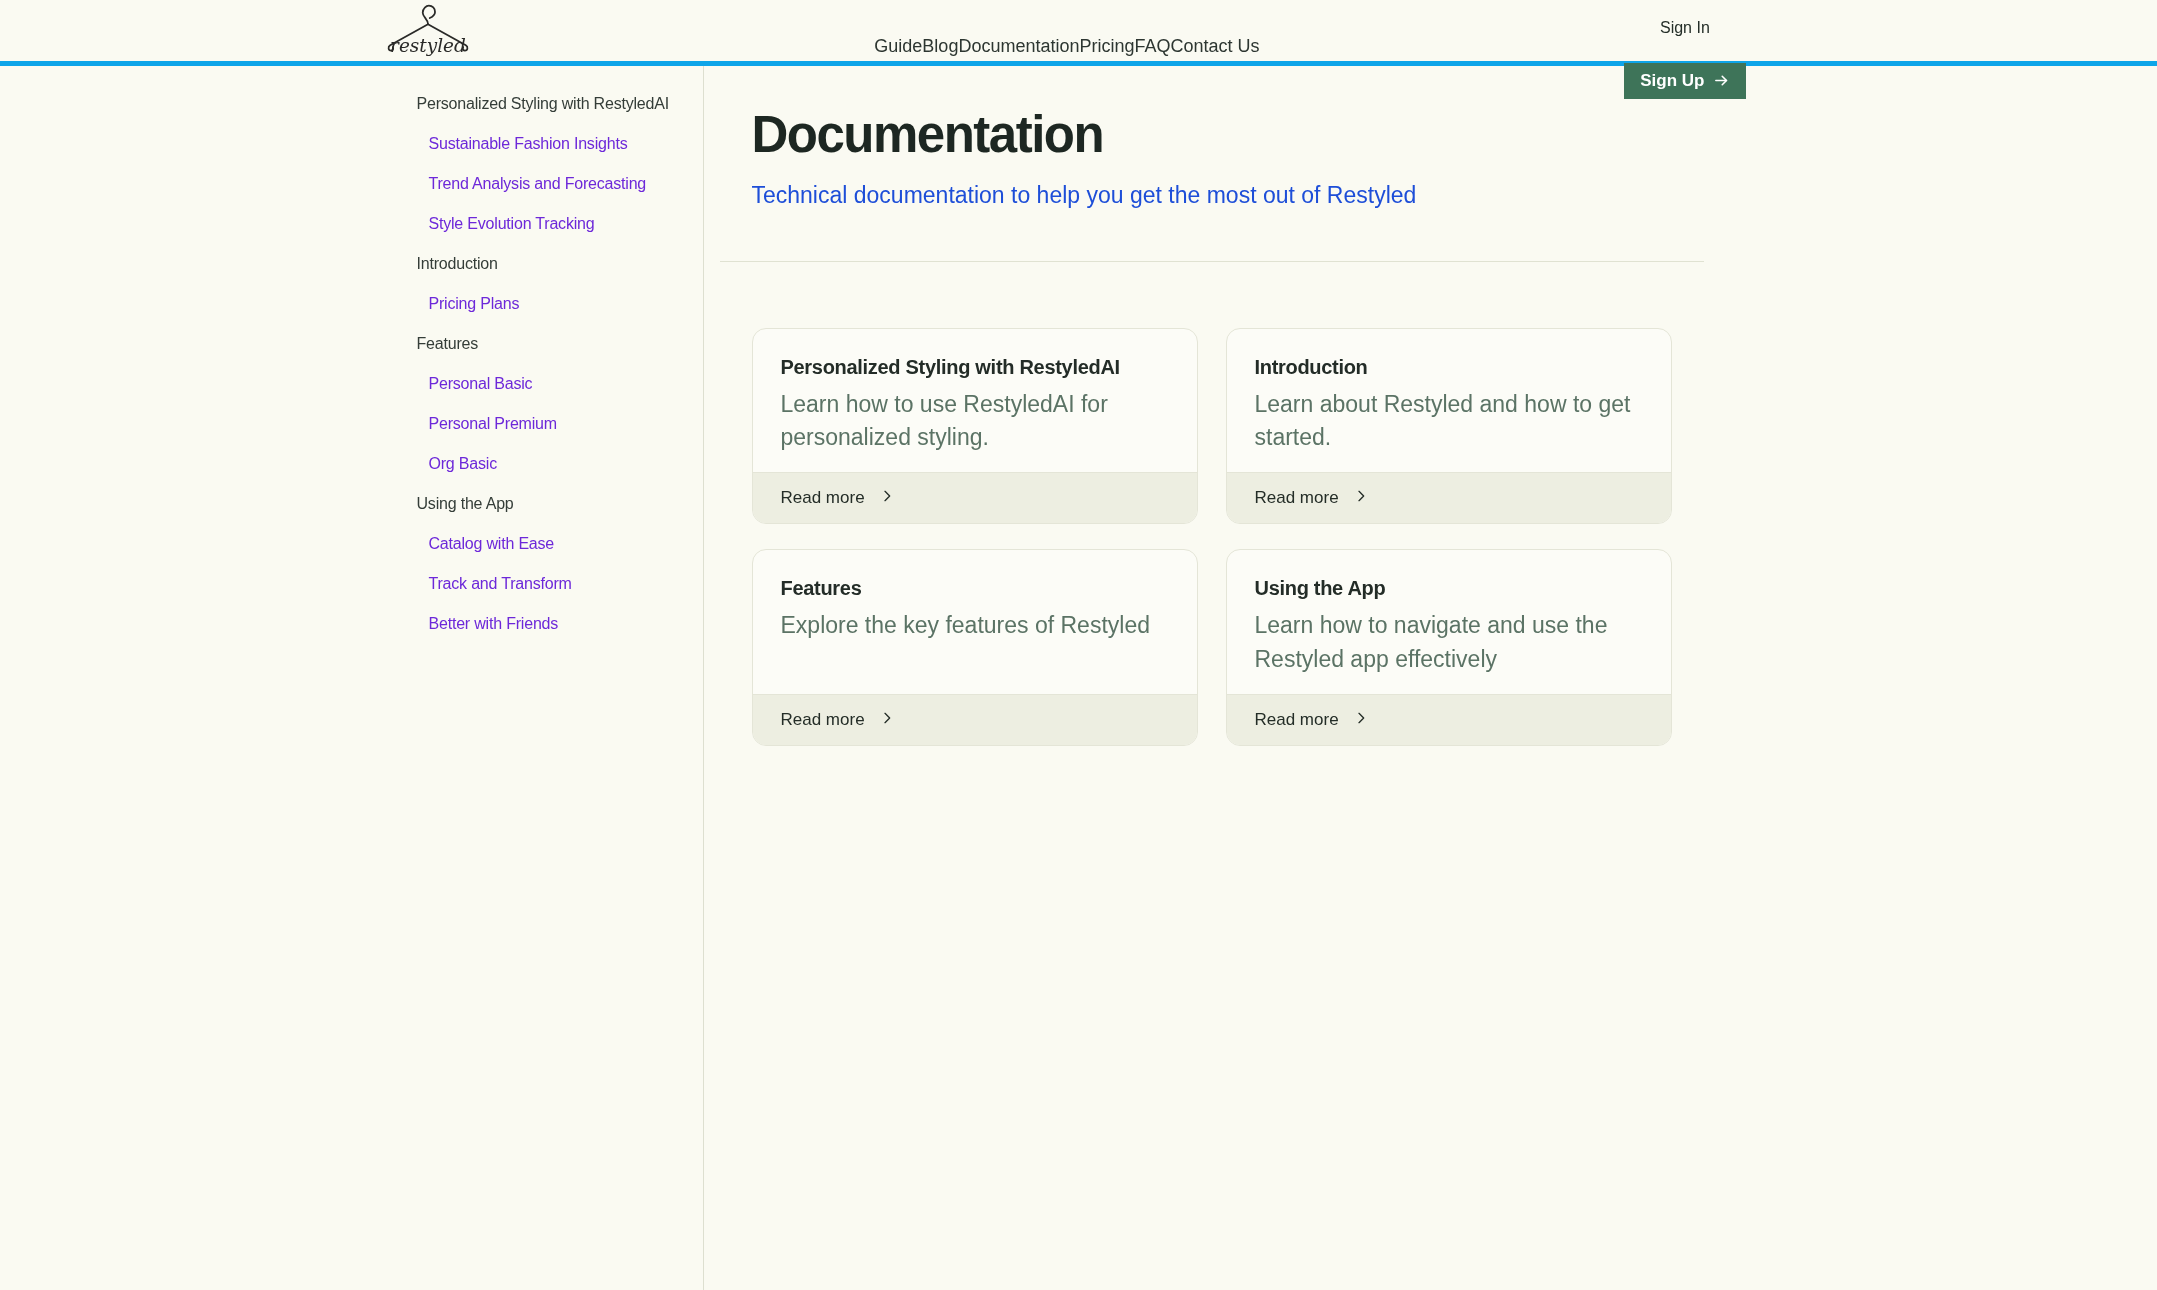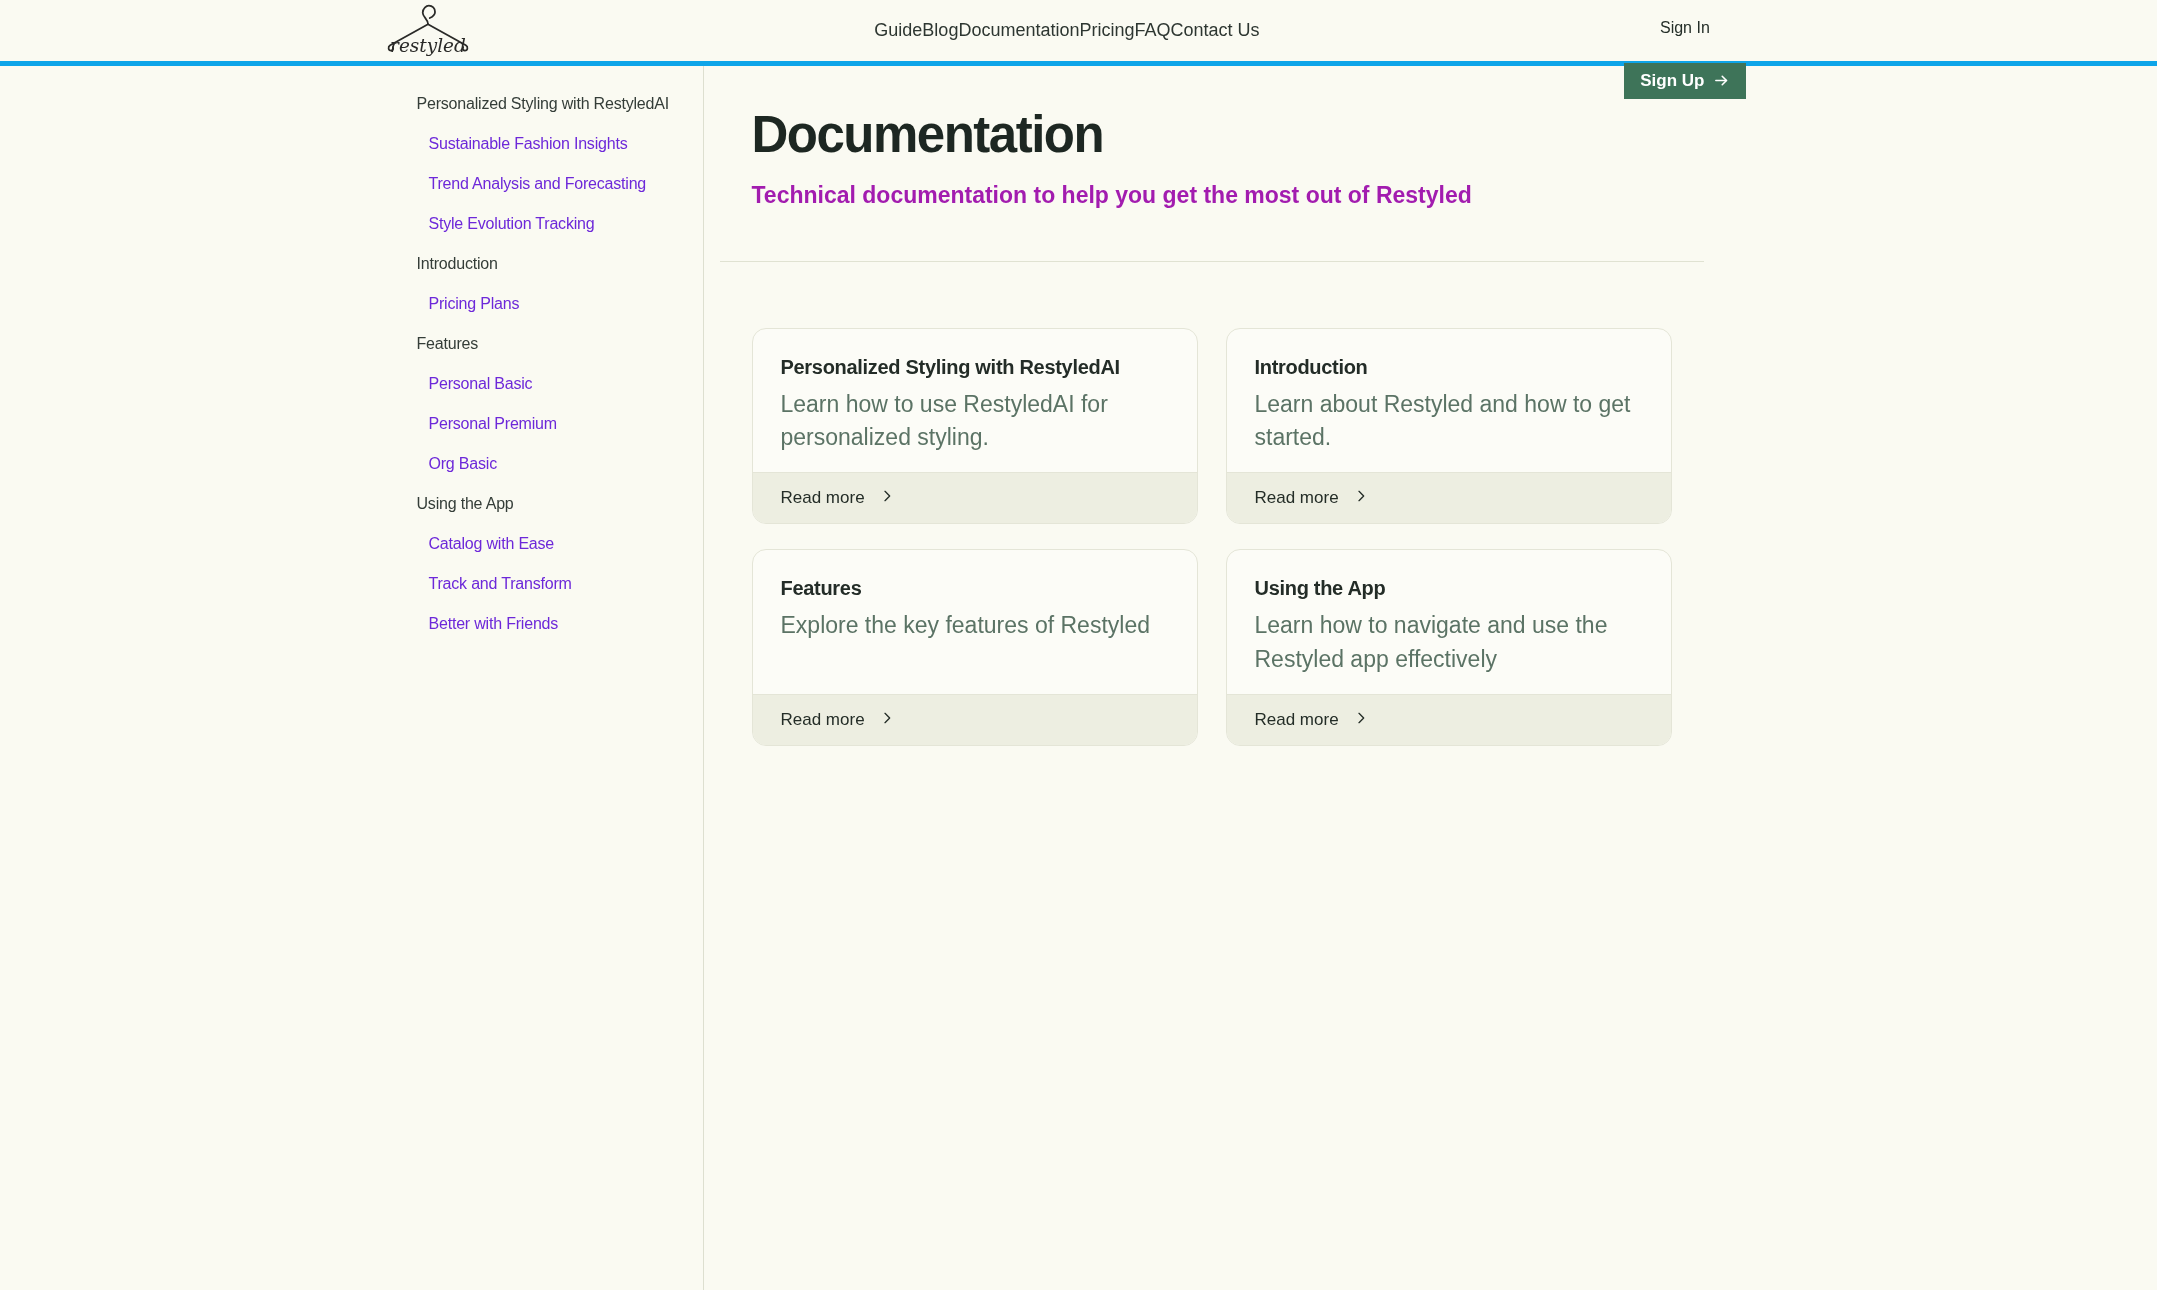--- a/index.html
+++ b/index.html
@@ -14,21 +14,21 @@
 
   
   .header {
     height:66px;
     border-bottom:5px solid #0ea5e9;
     width:100%;
   }
   .header .container { display:flex; align-items:center; height:66px; }
   .logo { margin-left:-28px; display:flex; align-items:center; cursor:pointer; }
   .main-nav {
-    position:absolute; left:50%; top:0; transform:translateX(-53%);
+    position:absolute; left:50%; top:16px; transform:translateX(-53%);
     height:60px; display:flex; align-items:center; 
   }
   .main-nav a {
     font-size:18px; color:#2d3631; text-decoration:none; font-weight:500;
     white-space:nowrap; cursor:pointer;
   }
   .header-right {
     margin-left:auto; display:flex; align-items:center; gap:26px;flex-direction:column;
   }
   .icon-btn { background:none; border:none; cursor:pointer; display:flex; align-items:center; padding:2px; }
@@ -61,21 +61,21 @@
   
   .main { flex:1 1 auto; padding:0 42px 0 16px; }
   .content-pad { padding:0 32px; }
   .page-title {
     margin-top:40px;
     font-size:51px; font-weight:600; letter-spacing:-1.5px;
     color:#1d2722; line-height:1.15;
   }
   .page-subtitle {
     margin-top:16px;
-    font-size:23px; color:#a21caf; line-height:1.3; font-weight:700;
+    font-size:23px; color:#1d4ed8; line-height:1.3; font-weight:400;
   }
   .divider {
     border:none; border-top:1px solid #e0e2d2;
     margin:50px 0 0 0;
   }
 
   .cards {
     margin-top:66px;
     display:grid; grid-template-columns:1fr 1fr; gap:25px 28px;
   }

